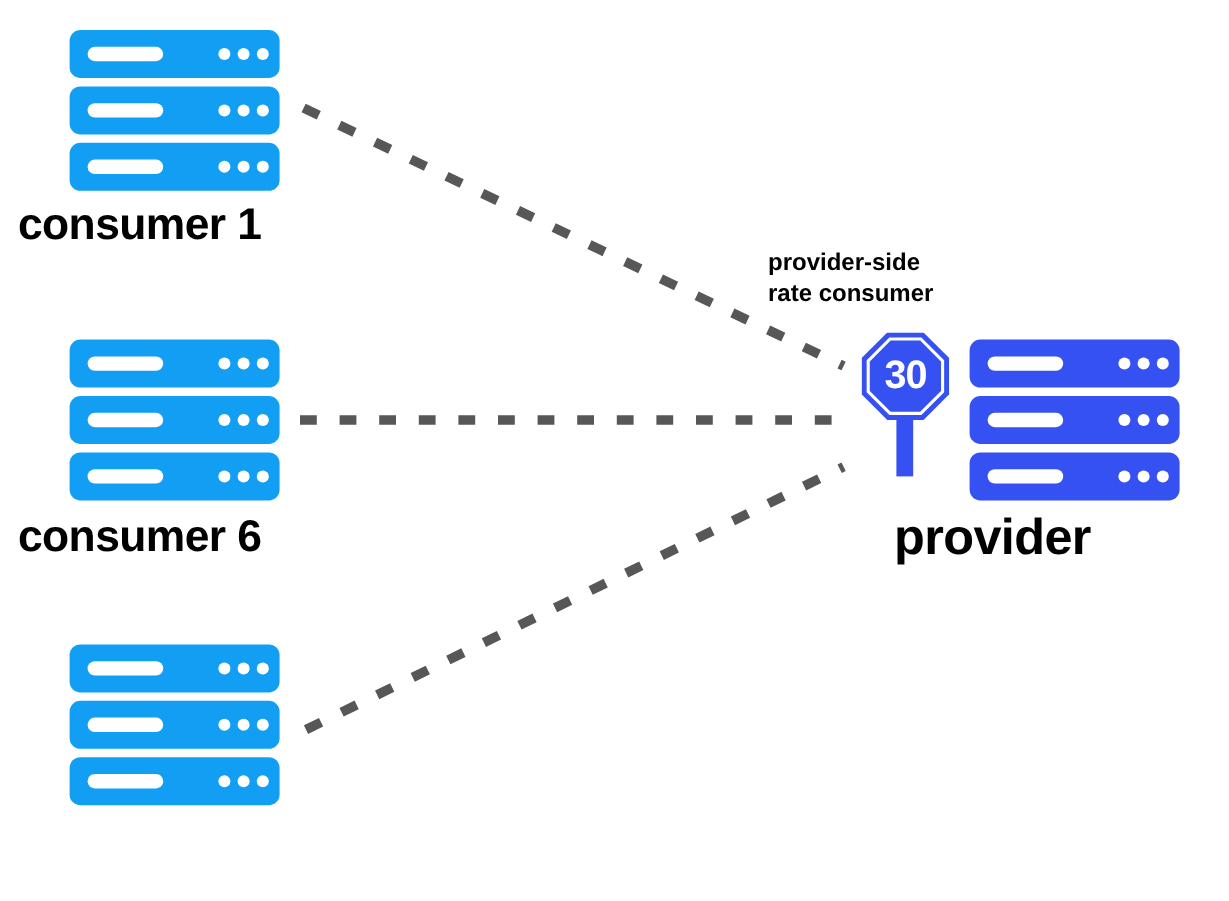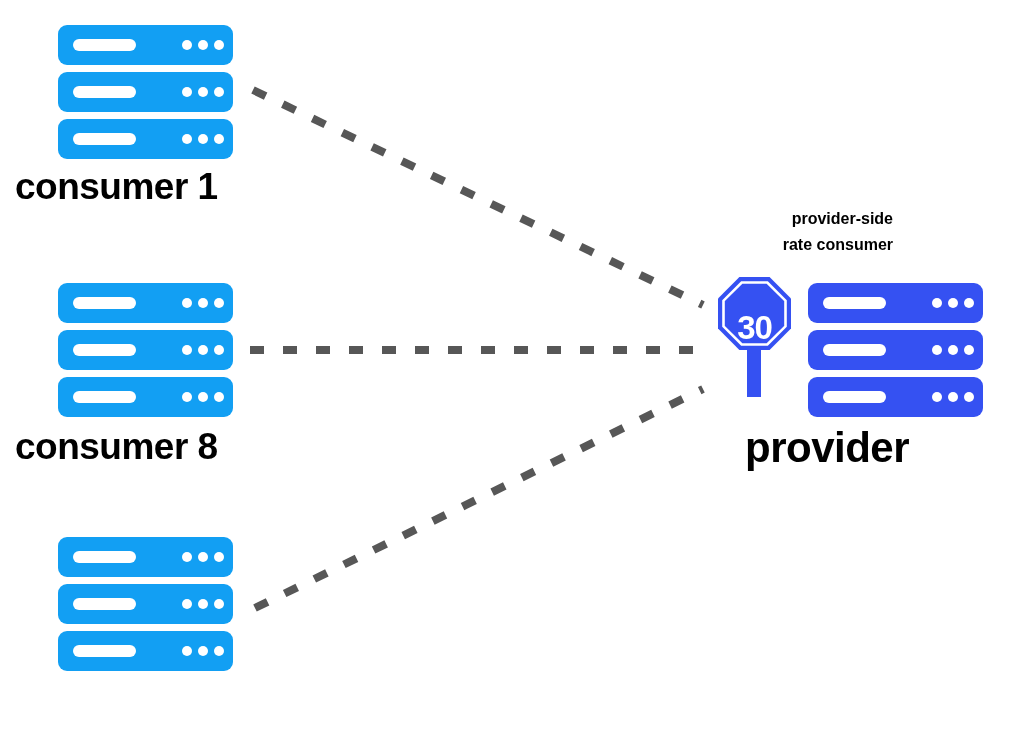--- a/index.html
+++ b/index.html
@@ -56,40 +56,40 @@
     color:var(--text-black);
     font-weight:700;
     font-size:37px;
     letter-spacing:-0.5px;
     text-align:left;
     line-height:1.15;
     white-space:nowrap;
   }
   .provider-label{font-size:42px;}
   .limiter-caption{
-    position:absolute;left:683px;top:206px;width:210px;
-    text-align:right;
+    position:absolute;left:640px;top:206px;width:210px;
+    text-align:left;
     color:var(--text-black);
-    font-weight:700;font-size:16px;line-height:26px;
+    font-weight:700;font-size:20px;line-height:26px;
   }
   
   .sign-post{
     position:absolute;left:747px;top:345px;width:14px;height:52px;
     background:var(--provider-blue);
     z-index:1;
   }
   .stop-sign{
     position:absolute;left:718px;top:277px;width:73px;height:73px;
     z-index:2;
   }
   .stop-sign svg{display:block;width:73px;height:73px;}
   .stop-sign .octagon{fill:var(--provider-blue);}
   .stop-sign .octagon-inner{fill:none;stroke:#fff;stroke-width:2.6px;}
   .sign-value{
-    position:absolute;left:0;top:16px;width:73px;height:73px;
+    position:absolute;left:0;top:0;width:73px;height:73px;
     display:flex;align-items:center;justify-content:center;
     color:#fff;font-weight:700;font-size:33px;letter-spacing:-1px;
     padding-bottom:3px;
   }
 </style>
 </head>
 <body>
 
 <div class="canvas">
 
@@ -146,21 +146,21 @@
       </div>
     <div class="srv-row">
         <span class="srv-bar"></span>
         <span class="srv-dots">
           <i></i>
           <i></i>
           <i></i>
         </span>
       </div>
   </div>
-  <div class="node-label" style="left:15px;top:426px;width:266px;">consumer 8</div>
+  <div class="node-label" style="left:15px;top:426px;width:266px;">consumer 6</div>
 
   <div class="stack consumer" style="left:58px;top:537px;">
     <div class="srv-row">
         <span class="srv-bar"></span>
         <span class="srv-dots">
           <i></i>
           <i></i>
           <i></i>
         </span>
       </div>

